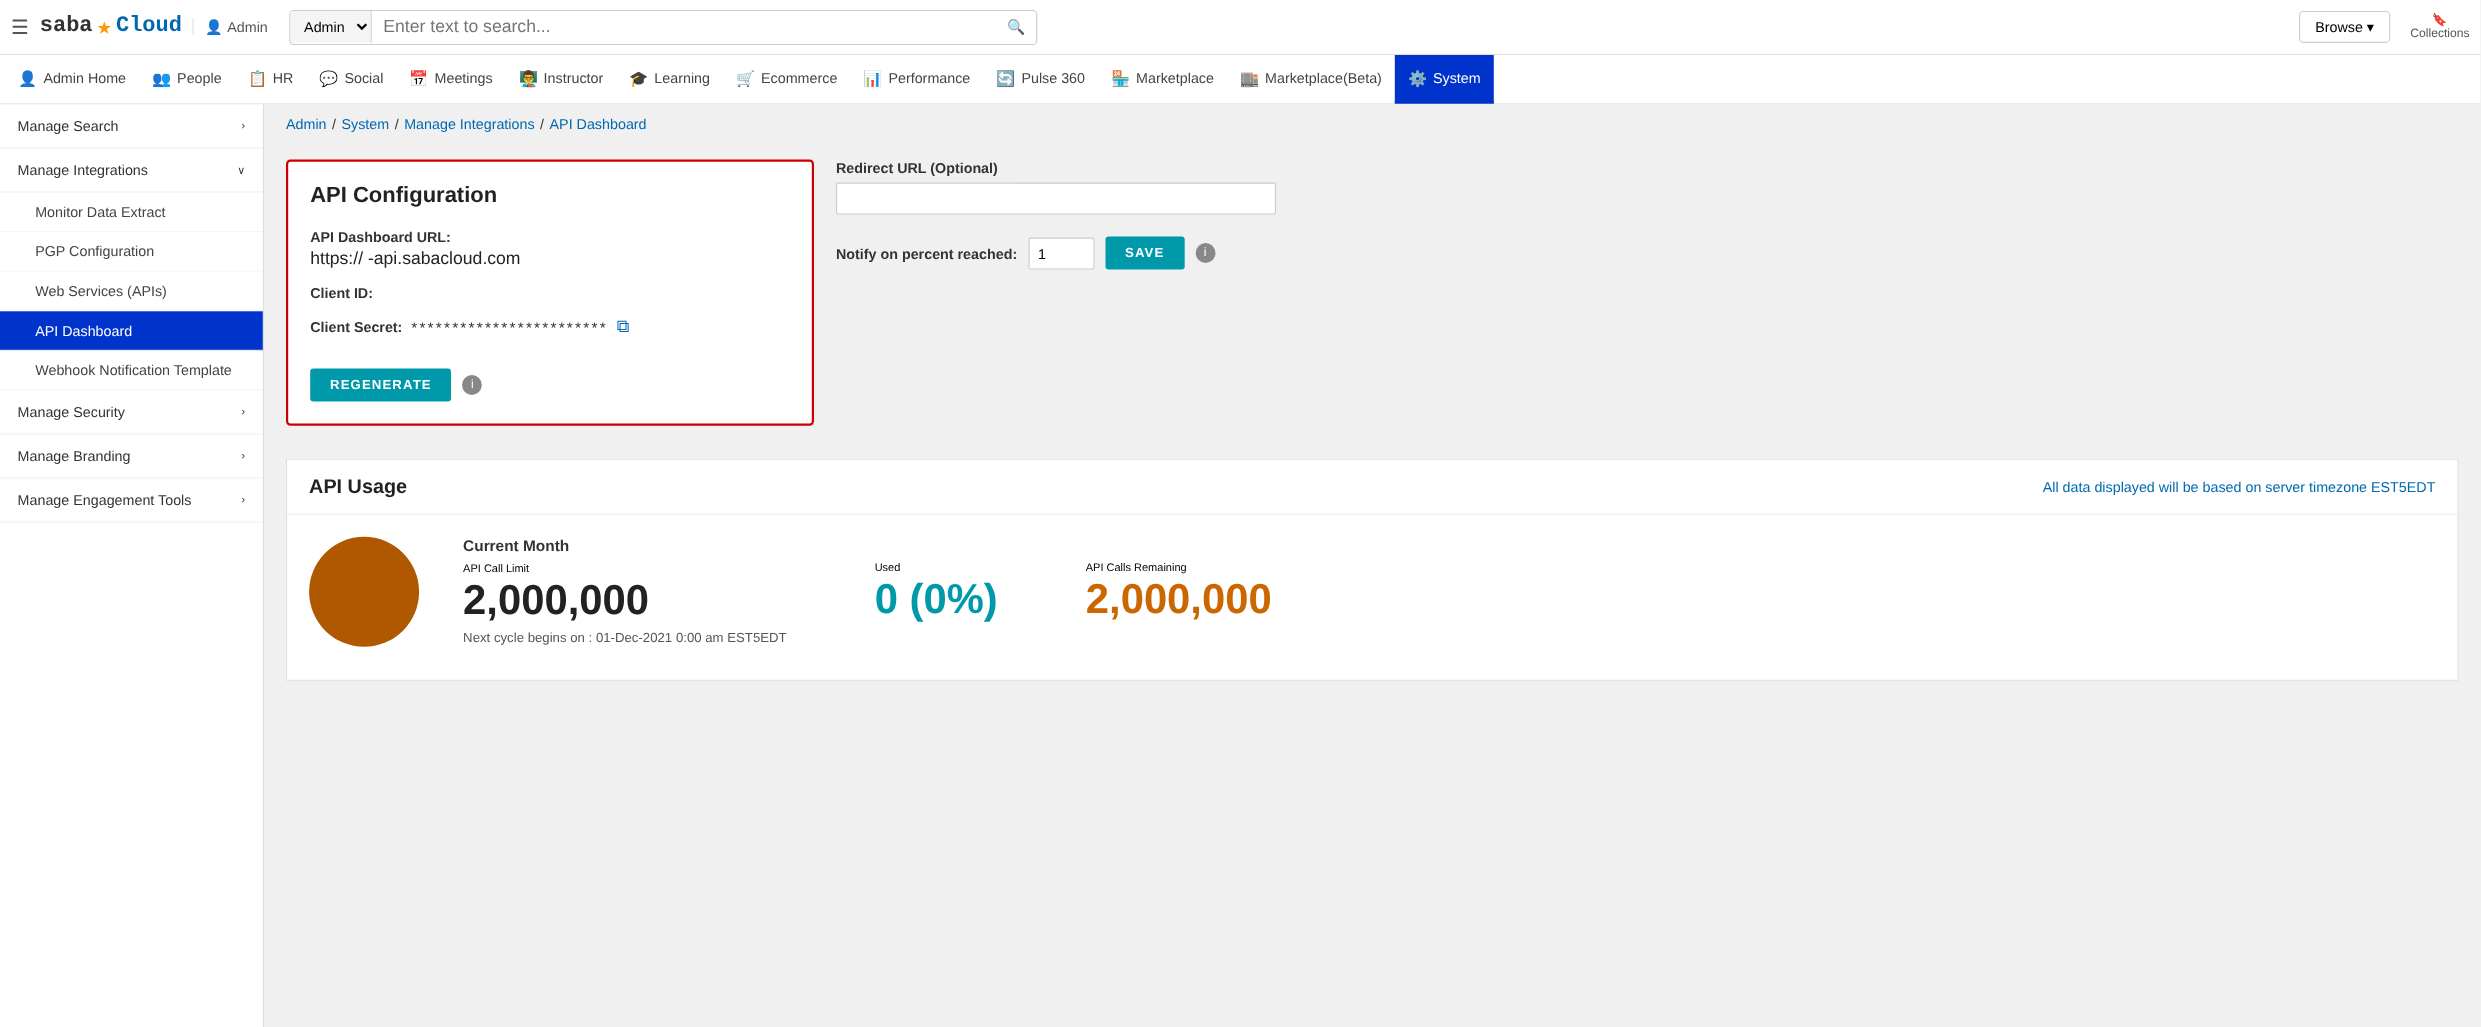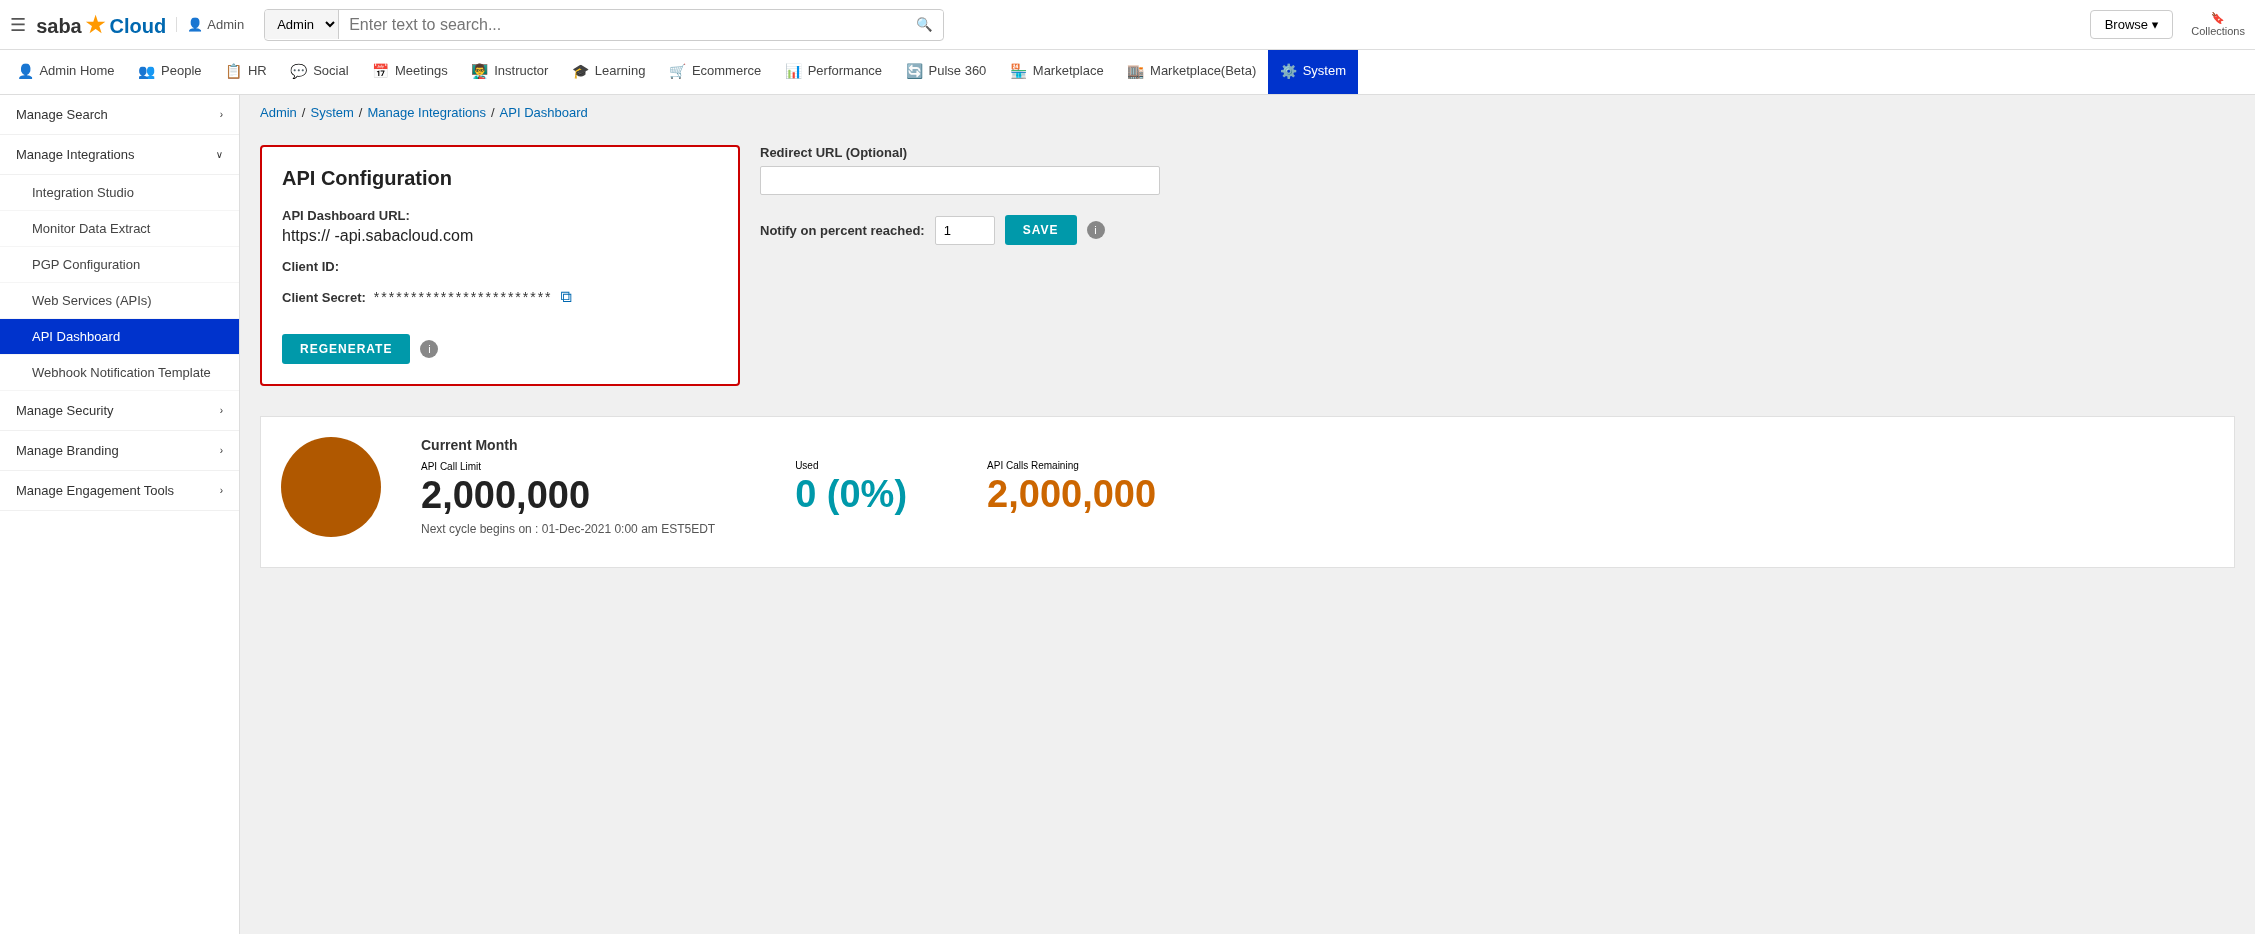--- a/index.html
+++ b/index.html
@@ -4,21 +4,21 @@
   <style>
     * { box-sizing: border-box; margin: 0; padding: 0; }
     body { font-family: 'Segoe UI', Arial, sans-serif; font-size: 13px; background: #f0f0f0; color: #333; overflow-x: hidden; }
 
     
     .top-bar {
       display: flex; align-items: center; background: #fff;
       border-bottom: 1px solid #ddd; height: 50px; padding: 0 10px; gap: 10px;
     }
     .hamburger { font-size: 18px; cursor: pointer; color: #555; }
-    .logo { display: flex; align-items: flex-end; gap: 4px; font-size: 20px; font-weight: bold; color: #333; }
+    .logo { display: flex; align-items: flex-start; gap: 4px; font-size: 20px; font-weight: bold; color: #333; font-family: Liberation Mono, monospace; }
     .logo-star { color: #f90; font-size: 22px; }
     .logo-cloud { color: #0068b0; }
     .admin-badge { display: flex; align-items: center; gap: 4px; color: #555; font-size: 13px; border-left: 1px solid #ddd; padding-left: 10px; }
     .search-bar { display: flex; align-items: center; border: 1px solid #ccc; border-radius: 4px; overflow: hidden; flex: 1; max-width: 680px; margin: 0 10px; }
     .search-bar select { border: none; background: #f5f5f5; padding: 6px 8px; font-size: 13px; cursor: pointer; border-right: 1px solid #ccc; }
     .search-bar input { border: none; padding: 6px 10px; flex: 1; font-size: 16px; outline: none; }
     .search-bar button { background: #fff; border: none; padding: 6px 10px; cursor: pointer; color: #555; }
     .browse-btn { margin-left: auto; background: #fff; border: 1px solid #ccc; padding: 6px 14px; border-radius: 4px; cursor: pointer; font-size: 13px; display: flex; align-items: center; gap: 4px; }
     .collections-btn { display: flex; flex-direction: column; align-items: center; font-size: 11px; color: #555; cursor: pointer; margin-left: 8px; }
 
@@ -209,23 +209,20 @@
     <div class="sidebar-item">
       <span>Manage Search</span>
       <span class="chevron">›</span>
     </div>
 
     <div class="sidebar-item">
       <span>Manage Integrations</span>
       <span class="chevron">∨</span>
     </div>
     <div class="sidebar-sub-item">
-      <span>Integration Studio</span>
-    </div>
-    <div class="sidebar-sub-item">
       <span>Monitor Data Extract</span>
     </div>
     <div class="sidebar-sub-item">
       <span>PGP Configuration</span>
     </div>
     <div class="sidebar-sub-item">
       <span>Web Services (APIs)</span>
     </div>
     <div class="sidebar-sub-item active">
       <span>API Dashboard</span>
@@ -294,20 +291,24 @@
         <div class="notify-row">
           <span class="notify-label">Notify on percent reached:</span>
           <input type="text" class="notify-input" value="1" style="">
           <button class="save-btn">SAVE</button>
           <span class="info-icon">i</span>
         </div>
       </div>
     </div>
 
     <div class="api-usage-bg2">
+      <div class="api-usage-header">
+        <span class="api-usage-title">API Usage</span>
+        <span class="timezone-note">All data displayed will be based on server timezone EST5EDT</span>
+      </div>
 
       <div class="usage-content-row">
 
         <div class="donut"></div>
 
         <div class="stats-grid">
           <div class="stat-block">
             <div class="section-label">Current Month</div>
             <div class="metric-label">API Call Limit</div>
             <div class="big-number black">2,000,000</div>

